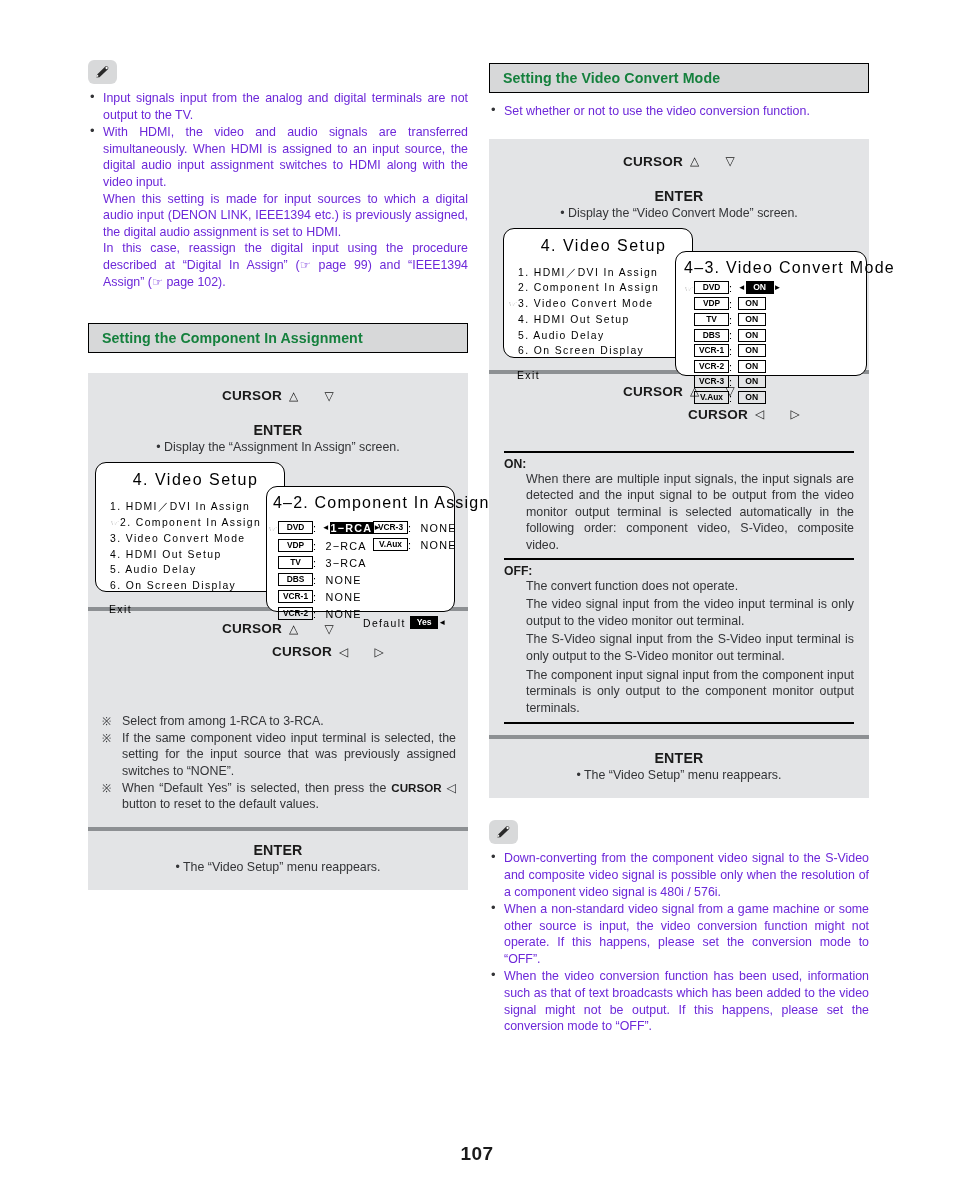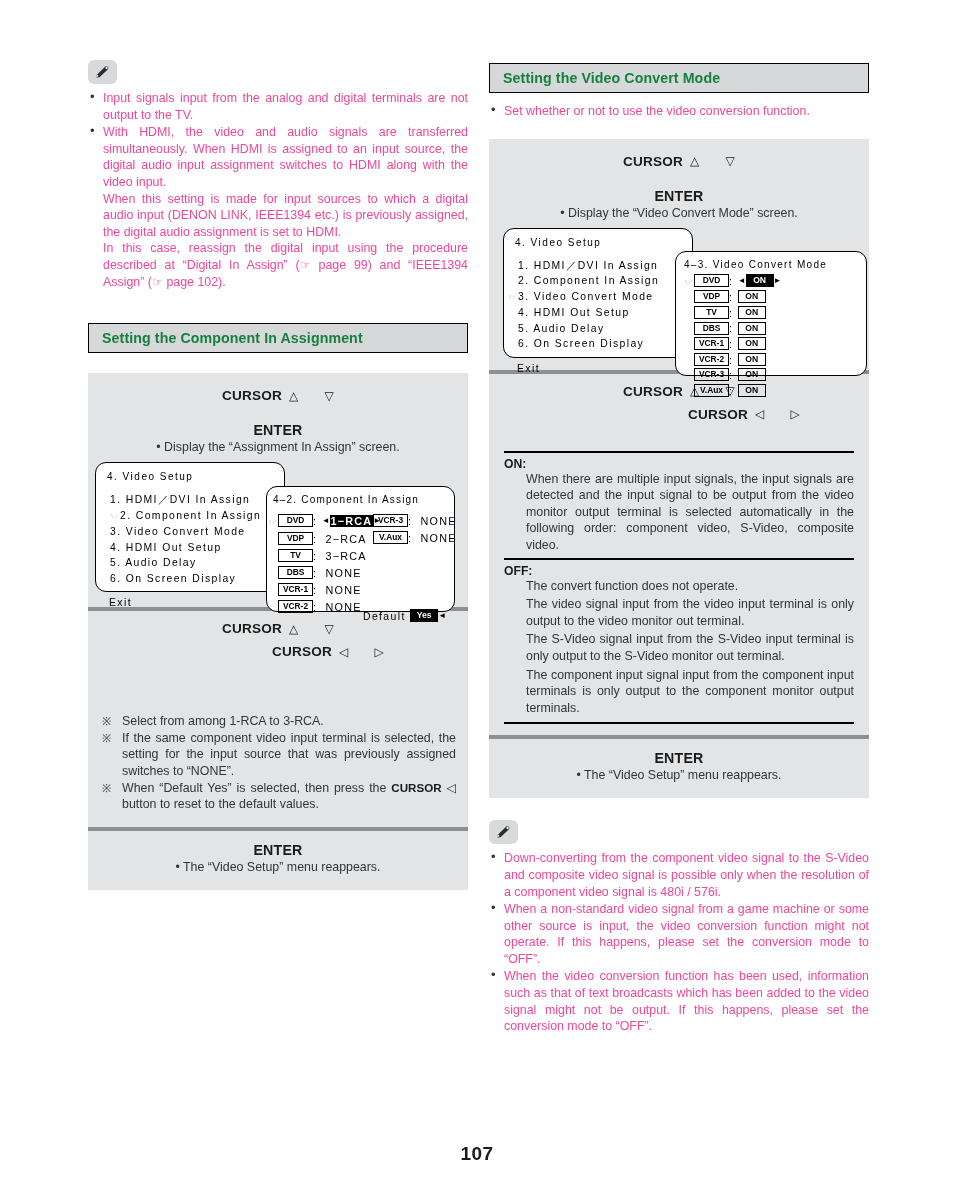--- a/index.html
+++ b/index.html
@@ -29,21 +29,21 @@
 
   
   ul.bullets { list-style:none; margin:0; padding:0; }
   ul.bullets > li {
     position:relative;
     padding-left:15px;
     margin-bottom:1px;
     font-size:12.4px;
     line-height:16.6px;
     text-align:justify;
-    color:#ec4899;
+    color:#6d28d9;
   }
   ul.bullets > li::before {
     content:"\2022";
     position:absolute; left:2px; top:-1px;
     font-size:13px; color:#333437;
   }
   ul.bullets > li p { margin:0; }
 
   
   .section-head {
@@ -99,23 +99,24 @@
   .osd-wrap { position:relative; }
   .osd {
     position:absolute;
     background:#ffffff;
     border:1.6px solid #000;
     border-radius:11px;
     font-family:"Liberation Sans", sans-serif;
     color:#000;
   }
   .osd-title {
-    font-size:10px;
+    font-size:16px;
     letter-spacing:1.5px;
     white-space:nowrap;
+    text-align:center;
   }
   .osd-item {
     font-size:10.4px;
     letter-spacing:1.4px;
     white-space:nowrap;
     line-height:15.5px;
   }
   .osd-marker {
     display:inline-block;
     width:9px;

